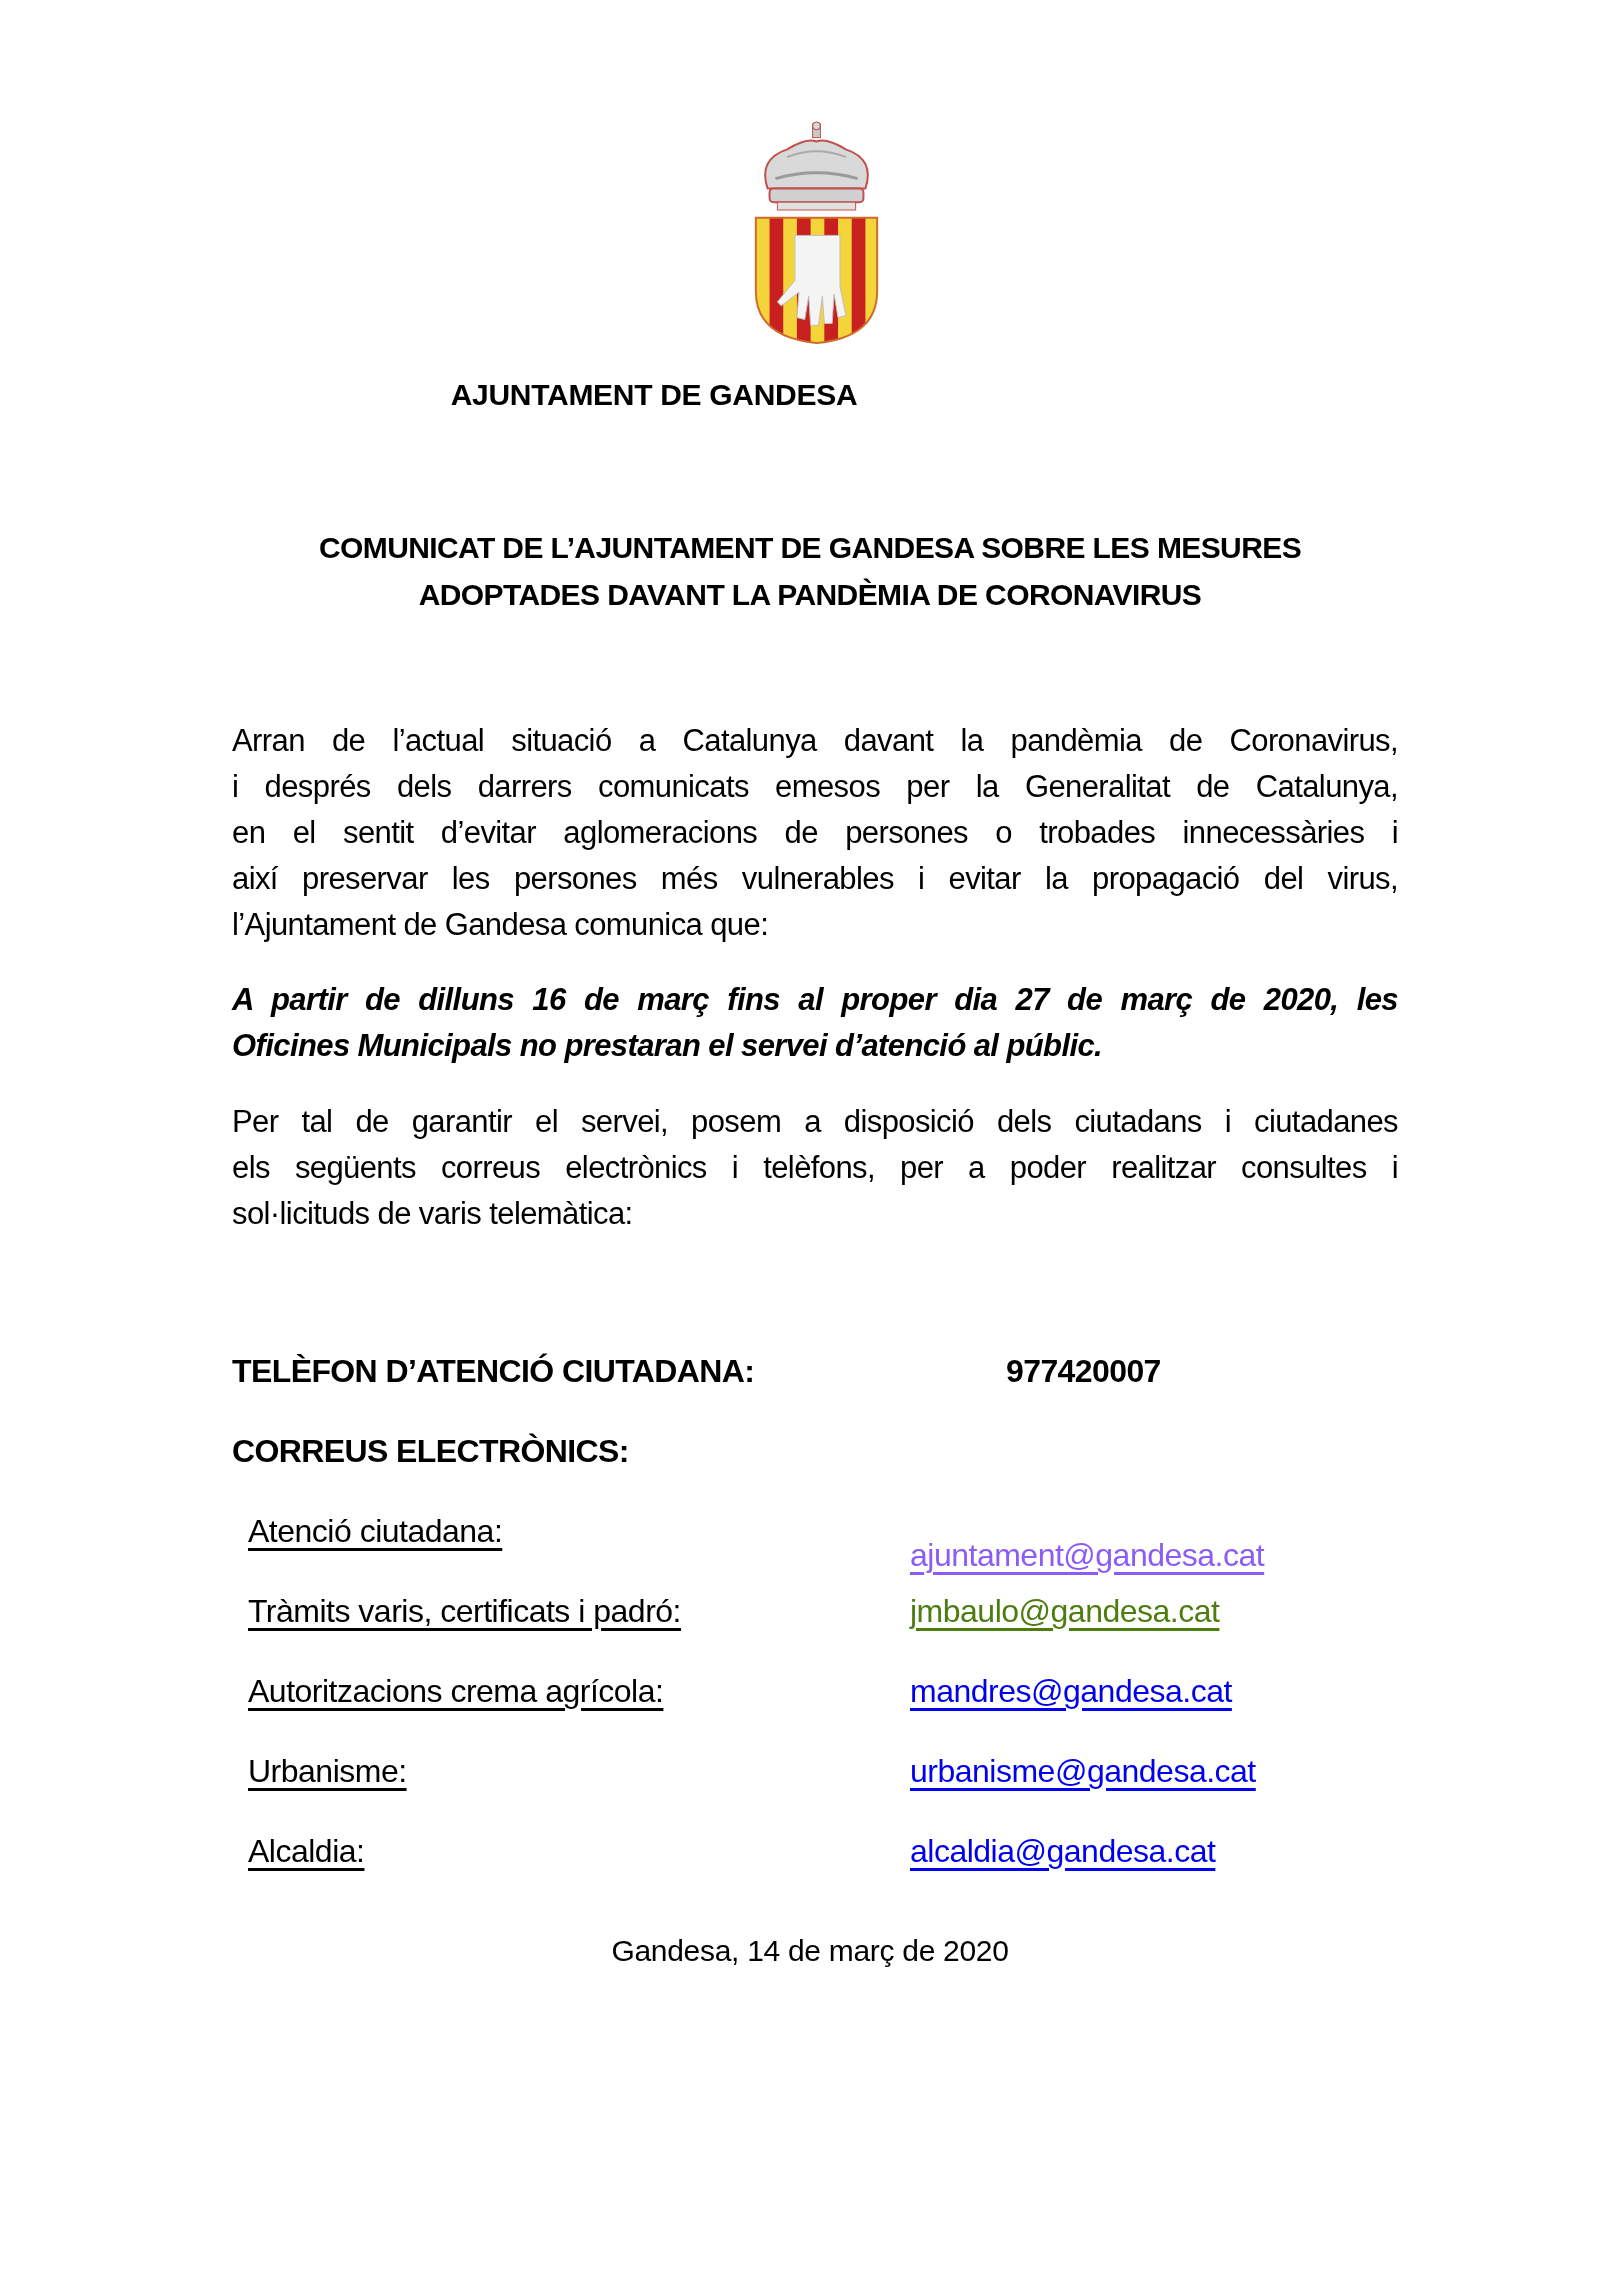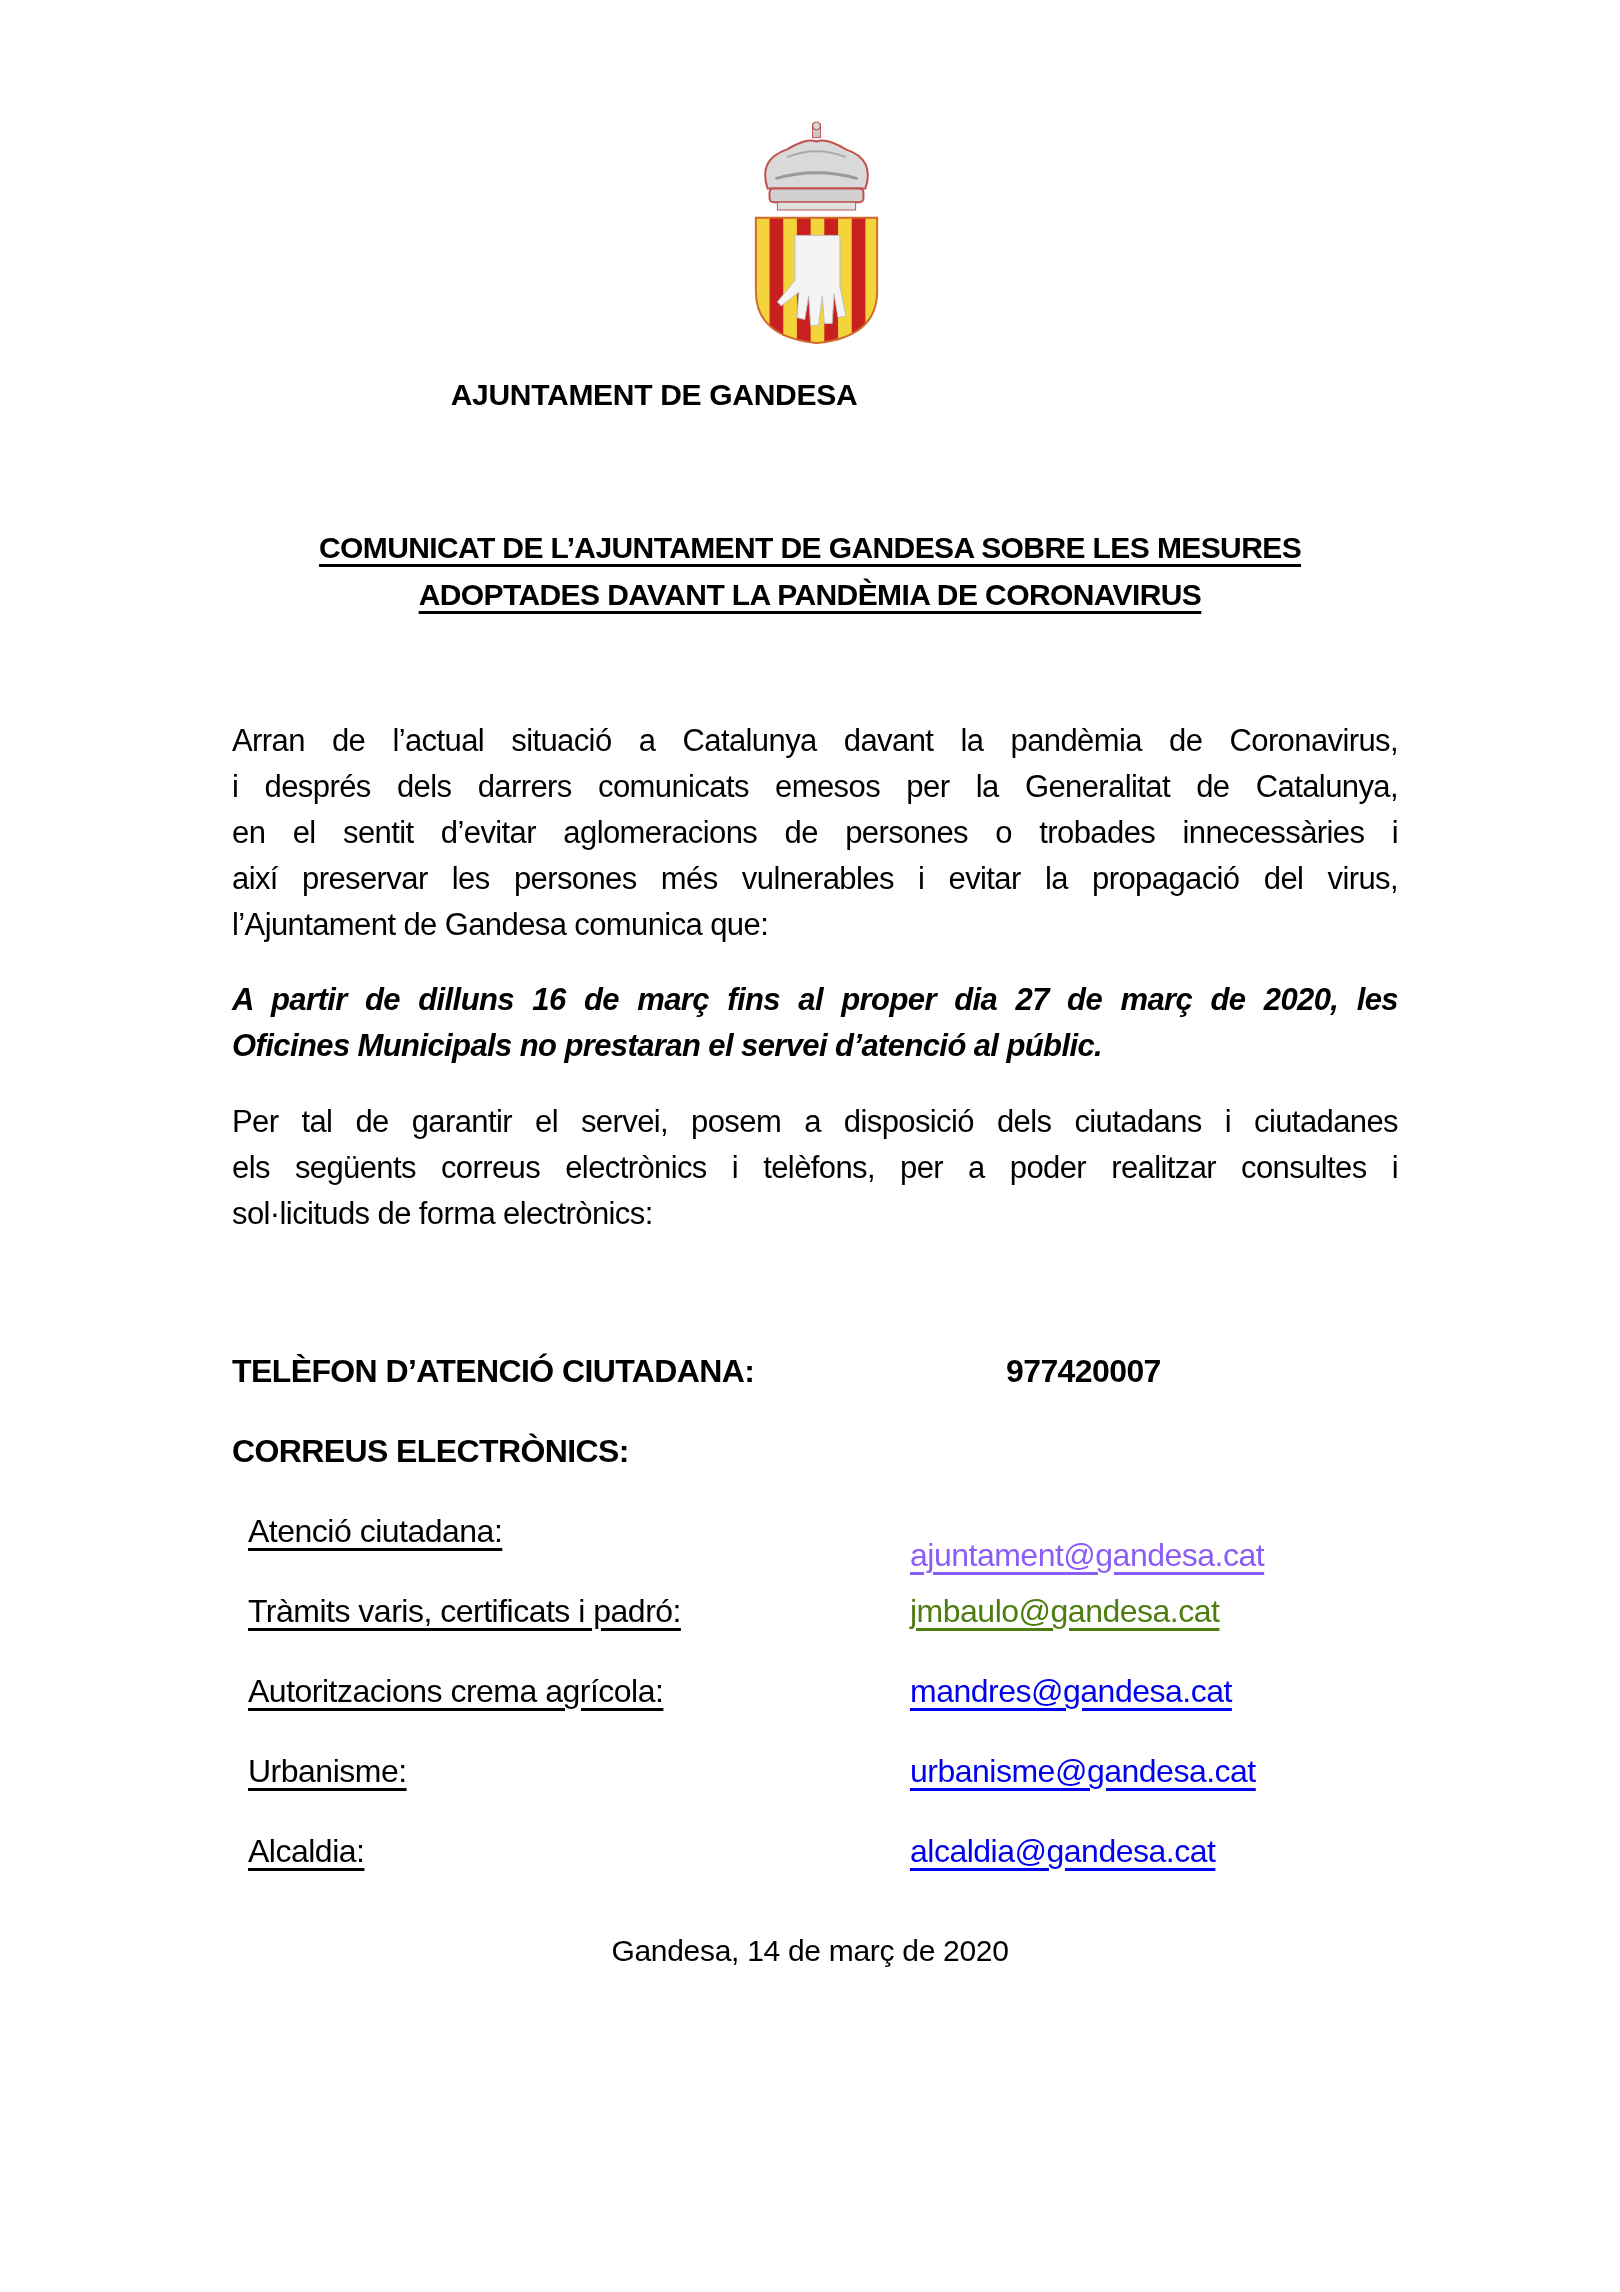--- a/index.html
+++ b/index.html
@@ -9,21 +9,21 @@
   }
   .logo { position: absolute; left: 748px; top: 120px; width: 137px; height: 225px; }
   .org-title {
     position: absolute; top: 378px; left: 0; width: 1308px; text-align: center;
     font-weight: bold; font-size: 30px; letter-spacing: -0.3px;
   }
   .main-title {
     position: absolute; top: 524px; left: 0; width: 1620px; text-align: center;
     font-weight: bold; font-size: 30px; line-height: 47px; letter-spacing: -0.6px;
   }
-  .main-title span { text-decoration: underline; text-decoration-thickness: 2.9px; text-underline-offset: 5.9px; display: inline-block; }
+  .main-title span { text-decoration-thickness: 2.9px; text-underline-offset: 5.9px; display: inline-block; }
   .body-block {
     position: absolute; left: 232px; width: 1166px;
     font-size: 31px; line-height: 46px; letter-spacing: -0.6px;
   }
   .intro { top: 718px; text-align: justify; }
   .intro span.l { display: block; text-align-last: justify; white-space: nowrap; }
   .intro span.last { text-align-last: left; }
   .notice { top: 977px; font-weight: bold; font-style: italic; }
   .notice span.l { display: block; white-space: nowrap; }
   .notice span.j { text-align: justify; text-align-last: justify; }
@@ -92,21 +92,21 @@
 </div>
 
 <div class="body-block notice">
   <span class="l j">A partir de dilluns 16 de març fins al proper dia 27 de març de 2020, les</span>
   <span class="l">Oficines Municipals no prestaran el servei d’atenció al públic.</span>
 </div>
 
 <div class="body-block provide">
   <span class="l">Per tal de garantir el servei, posem a disposició dels ciutadans i ciutadanes</span>
   <span class="l">els següents correus electrònics i telèfons, per a poder realitzar consultes i</span>
-  <span class="l last">sol·licituds de forma electrònics:</span>
+  <span class="l last">sol·licituds de varis telemàtica:</span>
 </div>
 
 <div class="phone-row">
   <span class="label">TELÈFON D’ATENCIÓ CIUTADANA:</span>
   <span class="value">977420007</span>
 </div>
 
 <div class="emails-title">CORREUS ELECTRÒNICS:</div>
 
 <div class="contact-list">

